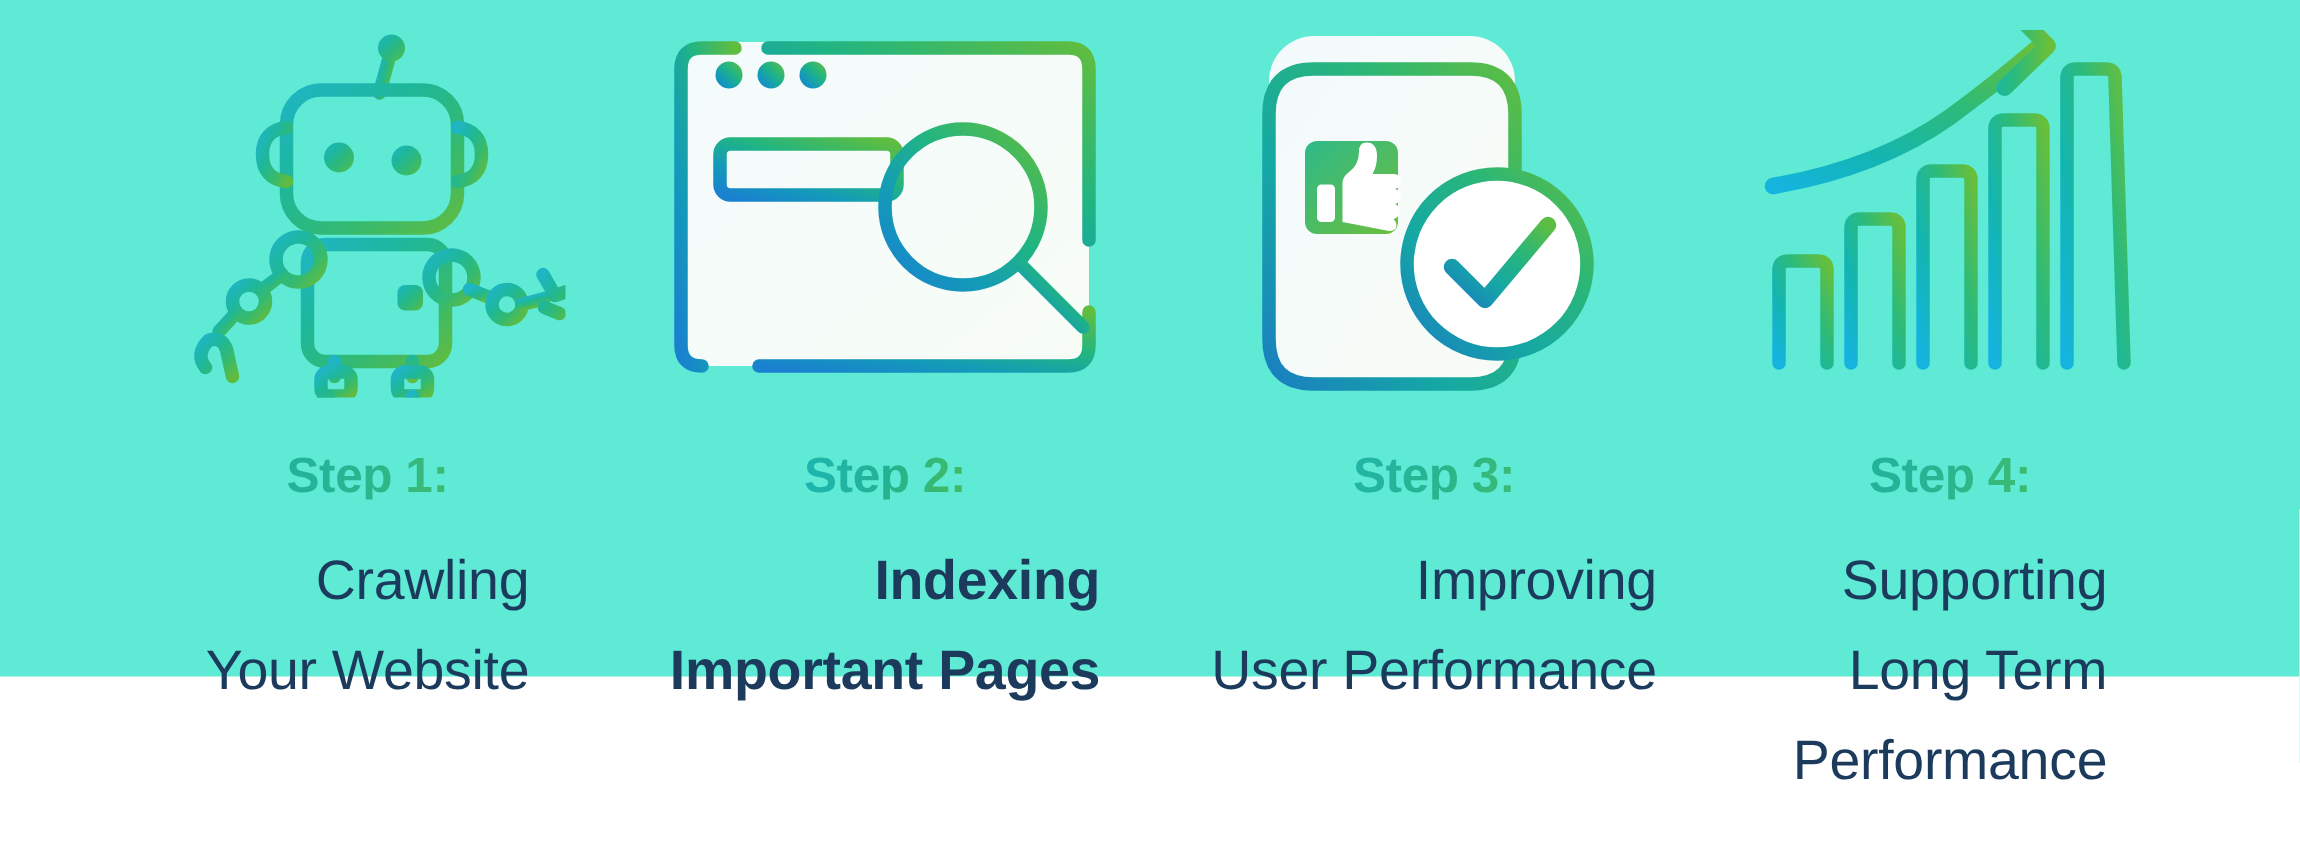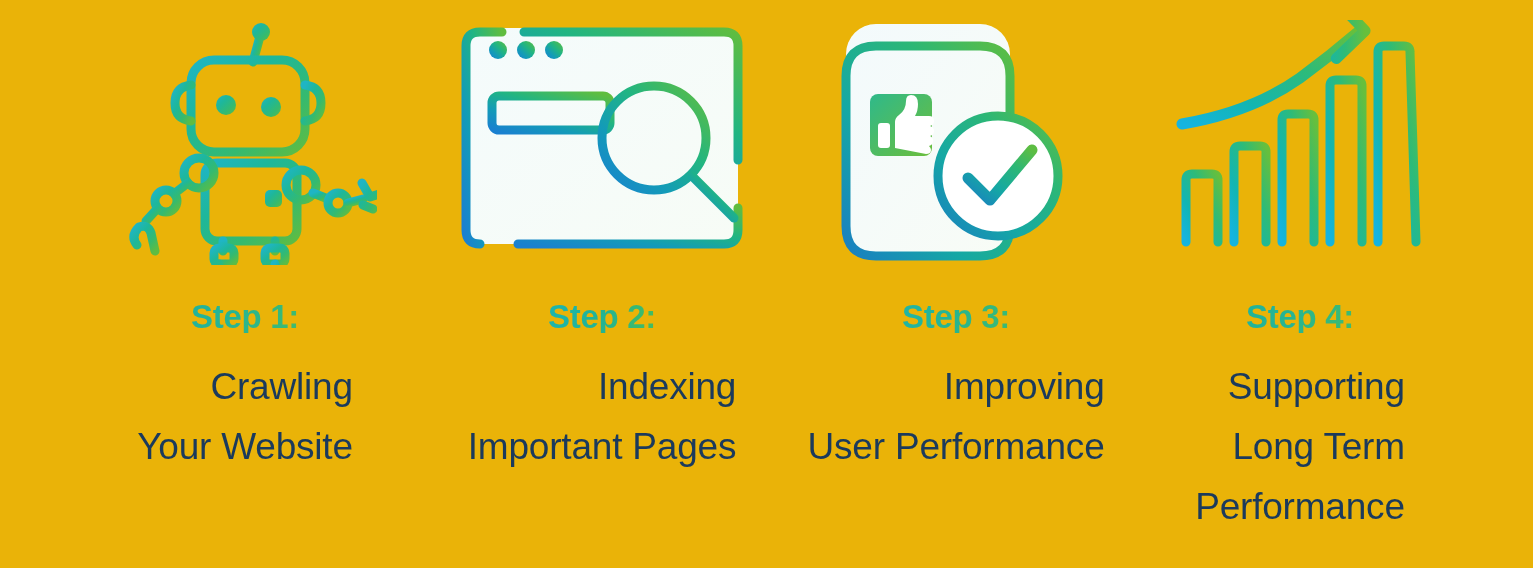--- a/index.html
+++ b/index.html
@@ -9,38 +9,38 @@
     width: 1533px;
     height: 568px;
     background: #ffffff;
     font-family: "Liberation Sans", sans-serif;
     overflow: hidden;
   }
 
   #infographic {
     position: relative;
     width: 1533px;
-    height: 568px;
-    background: #eab308;
+    height: 451px;
+    background: #5eead4;
     display: flex;
     flex-direction: row;
     align-items: flex-start;
     justify-content: flex-start;
   }
 
   .step-column {
     position: absolute;
     top: 0;
     display: flex;
     flex-direction: column;
     align-items: center;
   }
 
   .col-1 { left: 95px;   width: 300px; }
-  .col-2 { left: 452px;  width: 300px; }
+  .col-2 { left: 440px;  width: 300px; }
   .col-3 { left: 808px;  width: 296px; }
   .col-4 { left: 1150px; width: 300px; }
 
   .icon-wrap {
     height: 280px;
     display: flex;
     align-items: center;
     justify-content: center;
     width: 100%;
   }
@@ -82,21 +82,21 @@
     font-size: 37px;
     line-height: 1.62;
     font-weight: normal;
     letter-spacing: -0.2px;
     white-space: nowrap;
   }
 
   .heading .line { display: block; text-align: right; }
 
   .col-1 .heading { margin-top: 24px; }
-  .col-2 .heading { margin-top: 24px; }
+  .col-2 .heading { margin-top: 24px; font-weight: bold; }
   .col-3 .heading { margin-top: 24px; }
   .col-4 .heading { margin-top: 24px; line-height: 1.62; }
 </style>
 </head>
 <body>
 
 <div id="infographic">
 
   <div class="step-column col-1">
     <div class="icon-wrap">

